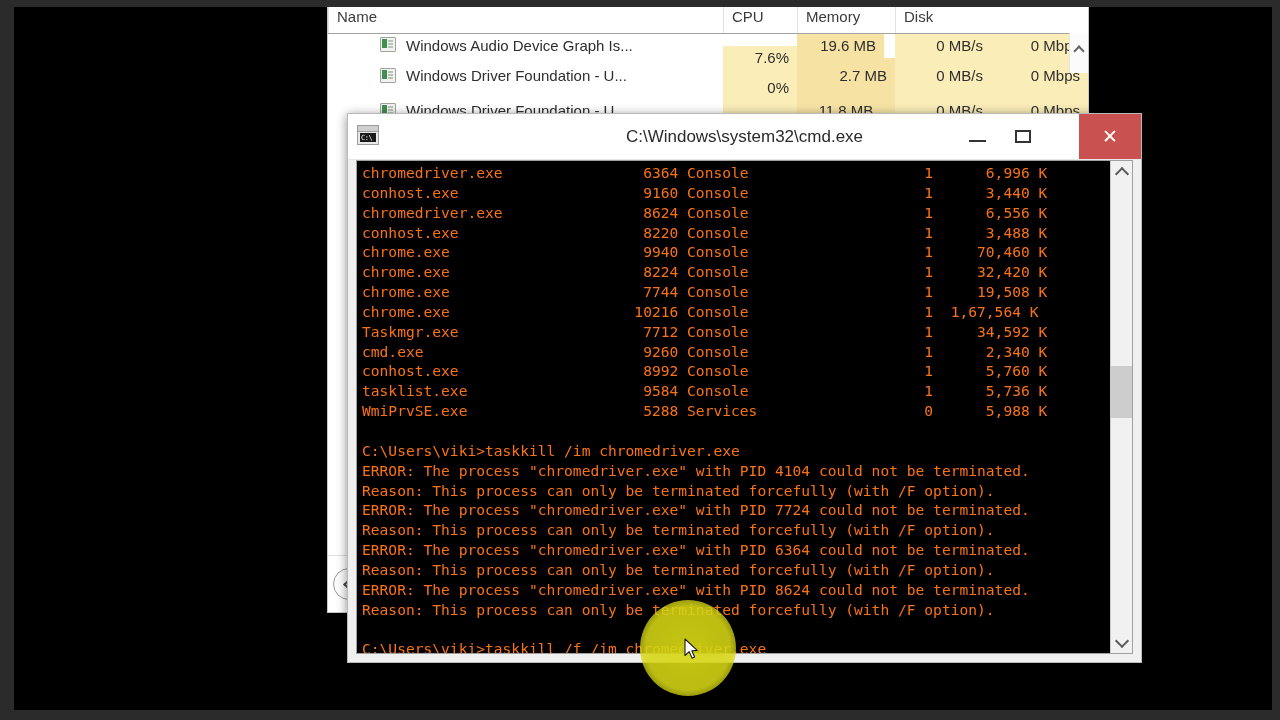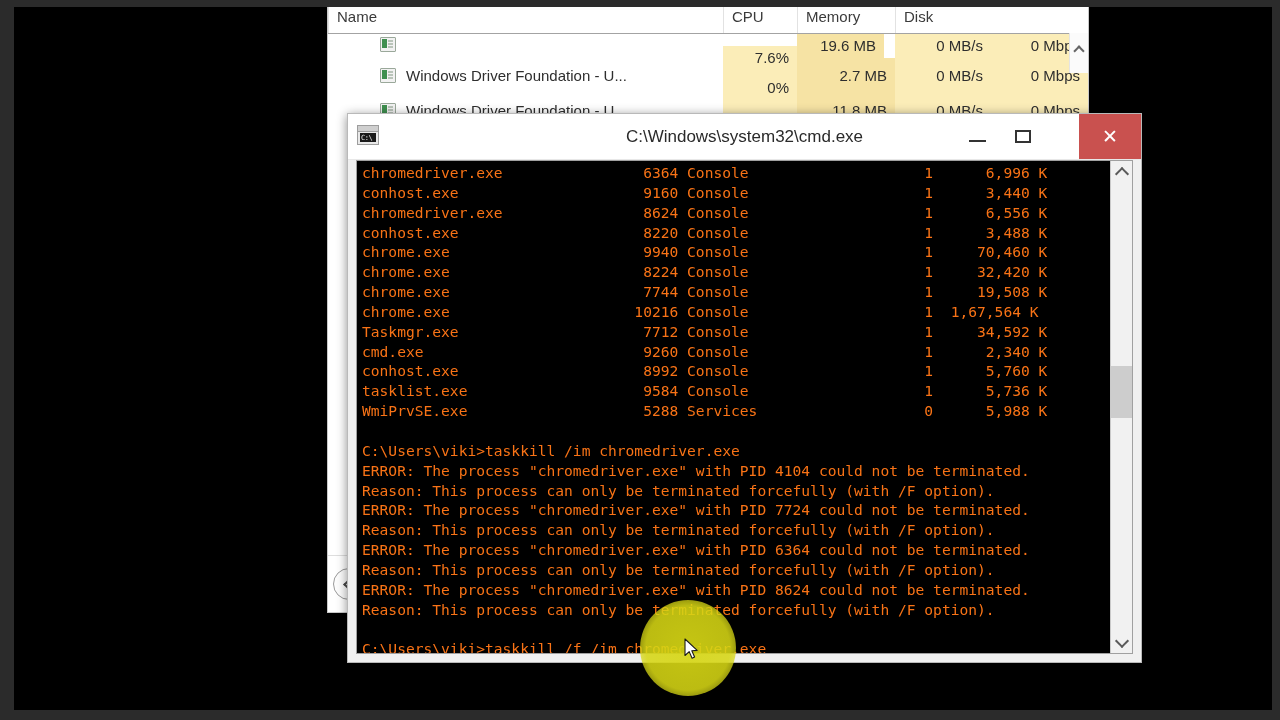--- a/index.html
+++ b/index.html
@@ -191,20 +191,21 @@
       <div class="tm-col r" style="left:395px;width:74px;">CPU</div>
       <div class="tm-col r" style="left:469px;width:98px;">Memory</div>
       <div class="tm-col r" style="left:567px;width:96px;">Disk</div>
       <div class="tm-col r" style="left:646px;width:75px;margin-top:42px;">Network</div>
     </div>
 
     <div class="tm-rows">
 
       <div class="tm-row" style="height:24px;">
         <span class="tm-appicon" style="top:3px;"></span>
+        <div class="tm-cell tm-name" style="height:24px;line-height:24px;">Windows Audio Device Graph Is...</div>
         <div class="tm-cell" style="left:278px;width:117px;height:24px;line-height:24px;"></div>
         <div class="tm-cell r heat-cpu" style="left:395px;width:74px;height:24px;line-height:24px;">7.6%</div>
         <div class="tm-cell r heat-mem" style="left:469px;width:87px;height:24px;line-height:24px;">19.6 MB</div>
         <div class="tm-cell r heat-dsk" style="left:567px;width:96px;height:24px;line-height:24px;">0 MB/s</div>
         <div class="tm-cell r heat-net" style="left:663px;width:97px;height:24px;line-height:24px;">0 Mbps</div>
       </div>
 
       <div class="tm-row">
         <span class="tm-appicon"></span>
         <div class="tm-cell tm-name">Windows Driver Foundation - U...</div>
@@ -213,21 +214,21 @@
         <div class="tm-cell r heat-mem" style="left:469px;width:98px;">2.7 MB</div>
         <div class="tm-cell r heat-dsk" style="left:567px;width:96px;">0 MB/s</div>
         <div class="tm-cell r heat-net" style="left:663px;width:97px;">0 Mbps</div>
       </div>
 
       <div class="tm-row">
         <span class="tm-appicon"></span>
         <div class="tm-cell tm-name">Windows Driver Foundation - U...</div>
         <div class="tm-cell" style="left:278px;width:117px;"></div>
         <div class="tm-cell r heat-cpu" style="left:395px;width:74px;">0%</div>
-        <div class="tm-cell r heat-mem" style="left:469px;width:98px;">11.8 MB</div>
+        <div class="tm-cell r heat-mem" style="left:469px;width:98px;text-align:center;">11.8 MB</div>
         <div class="tm-cell r heat-dsk" style="left:567px;width:96px;">0 MB/s</div>
         <div class="tm-cell r heat-net" style="left:663px;width:97px;">0 Mbps</div>
       </div>
 
     </div>
 
     <div id="tm-scroll"></div>
     <div id="tm-bluechar">\</div>
 
     <div id="tm-footer">

